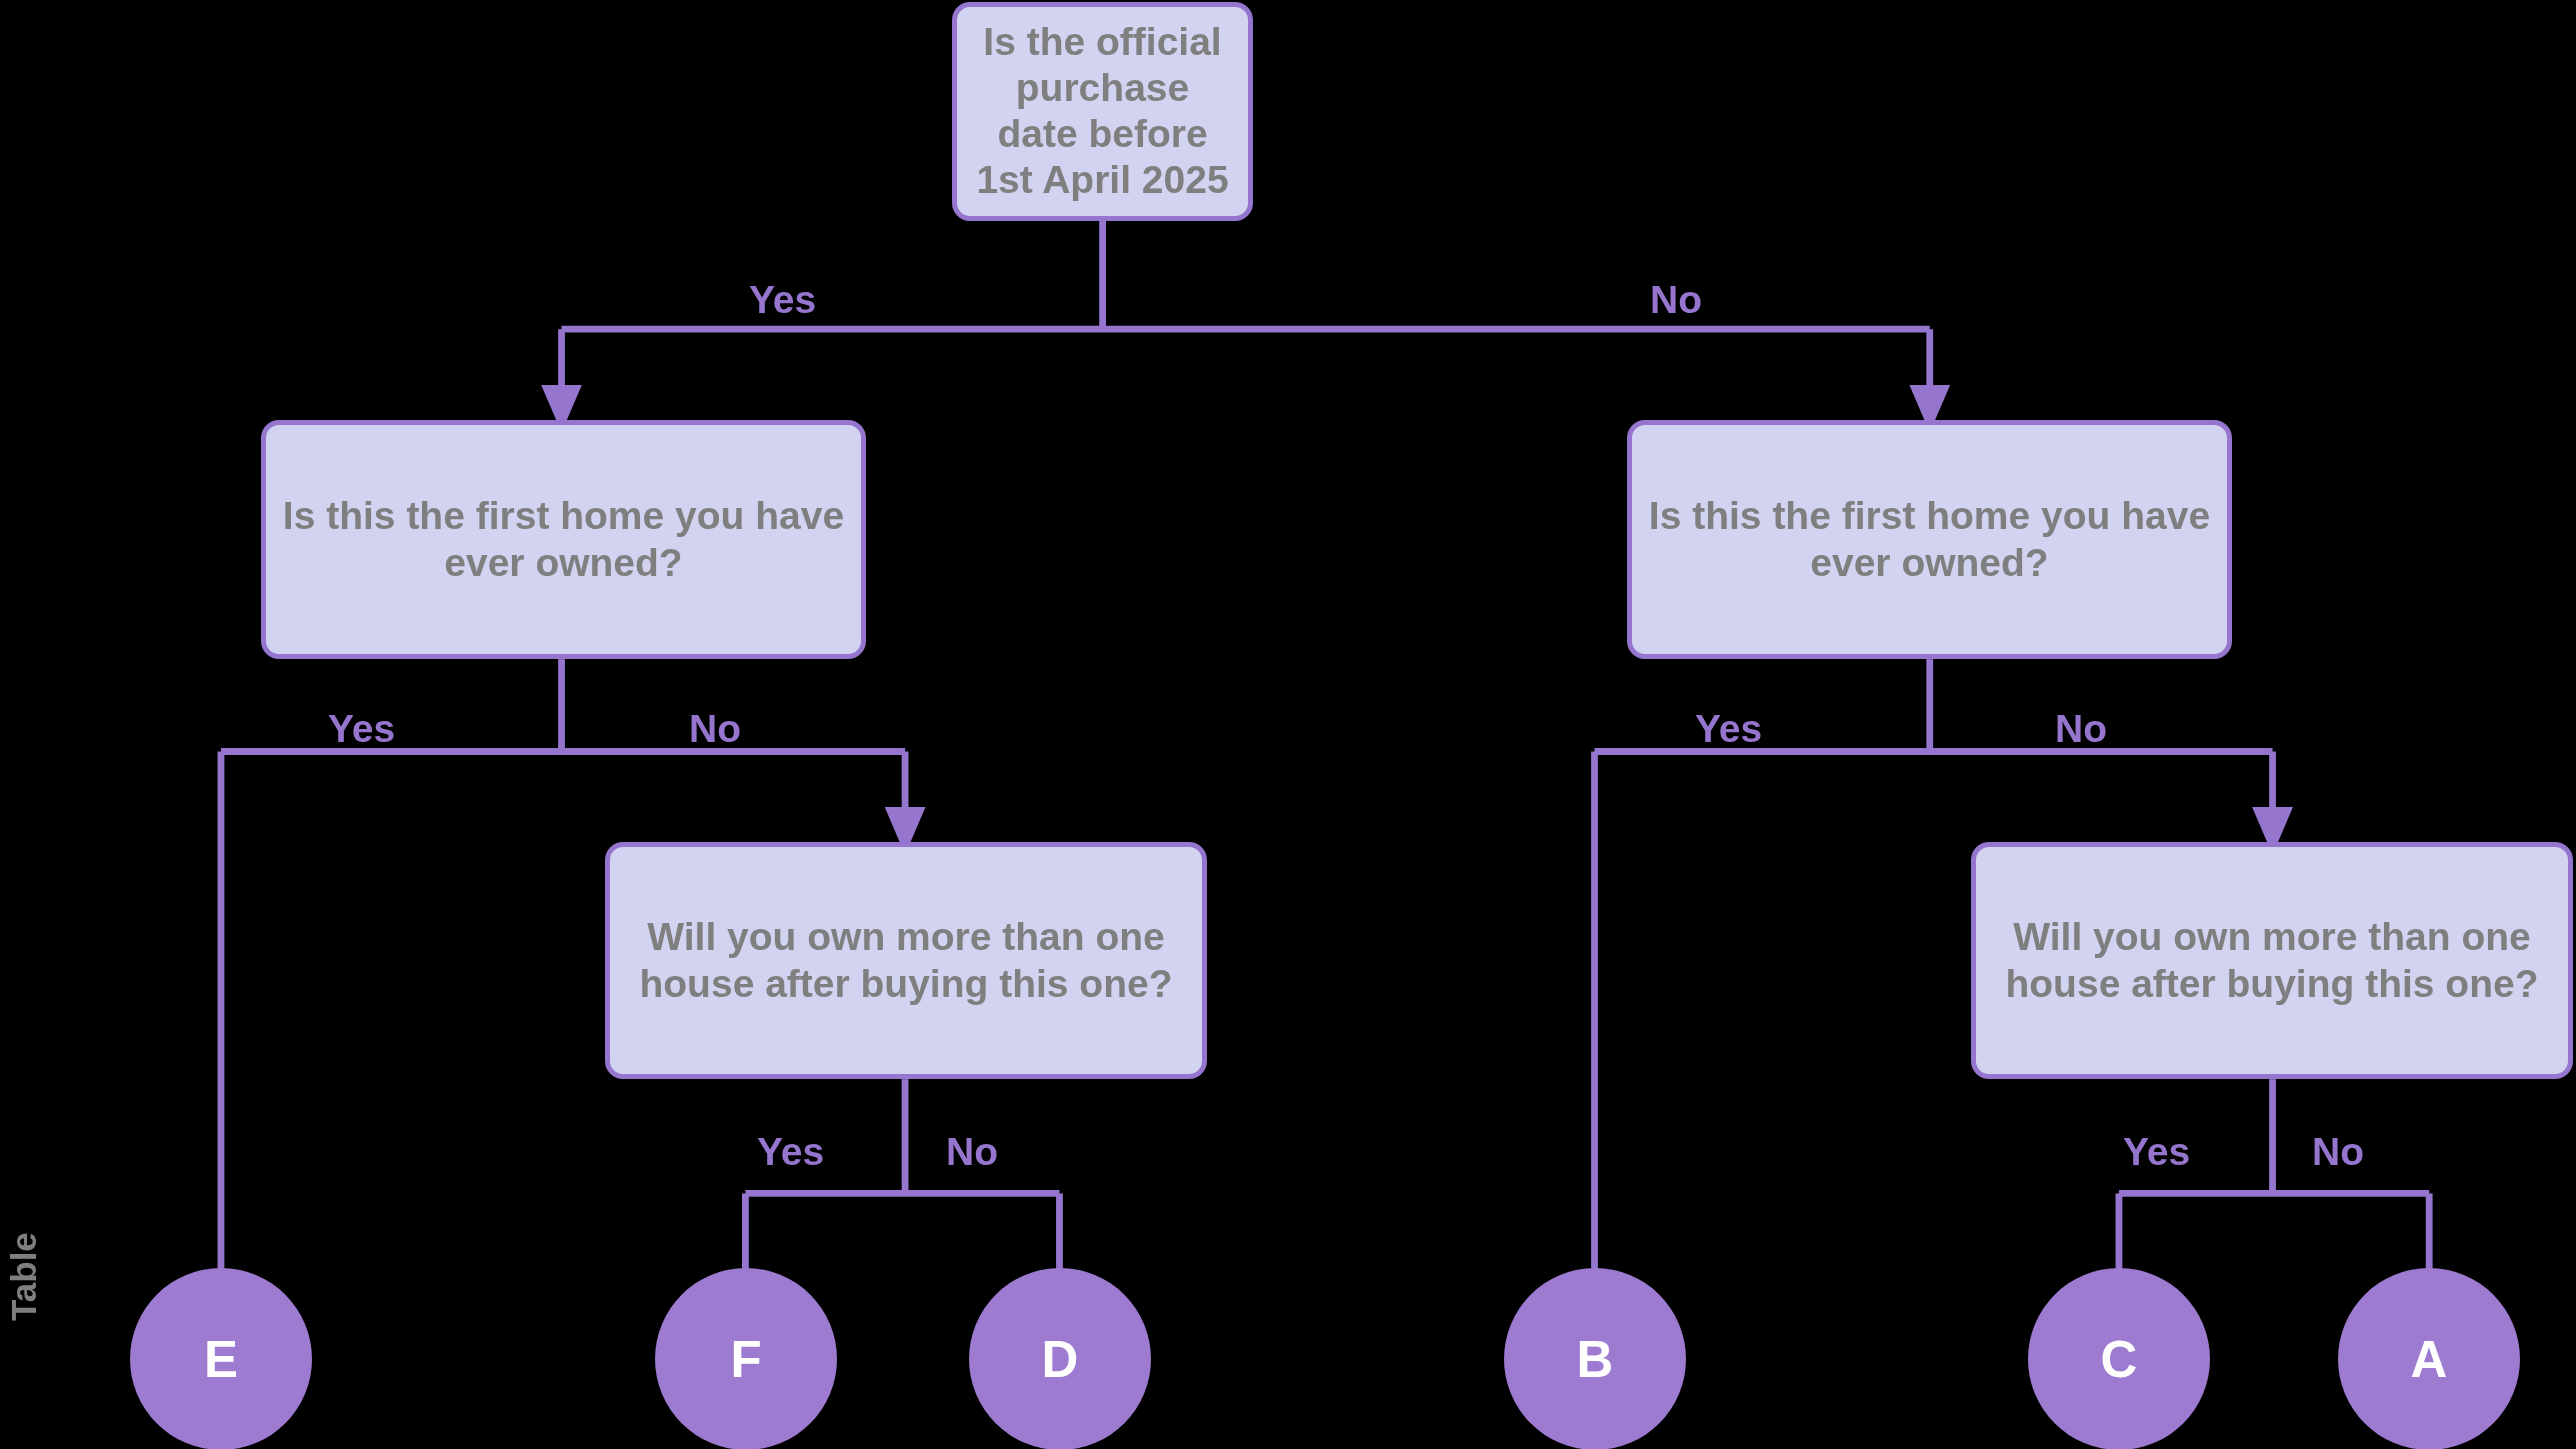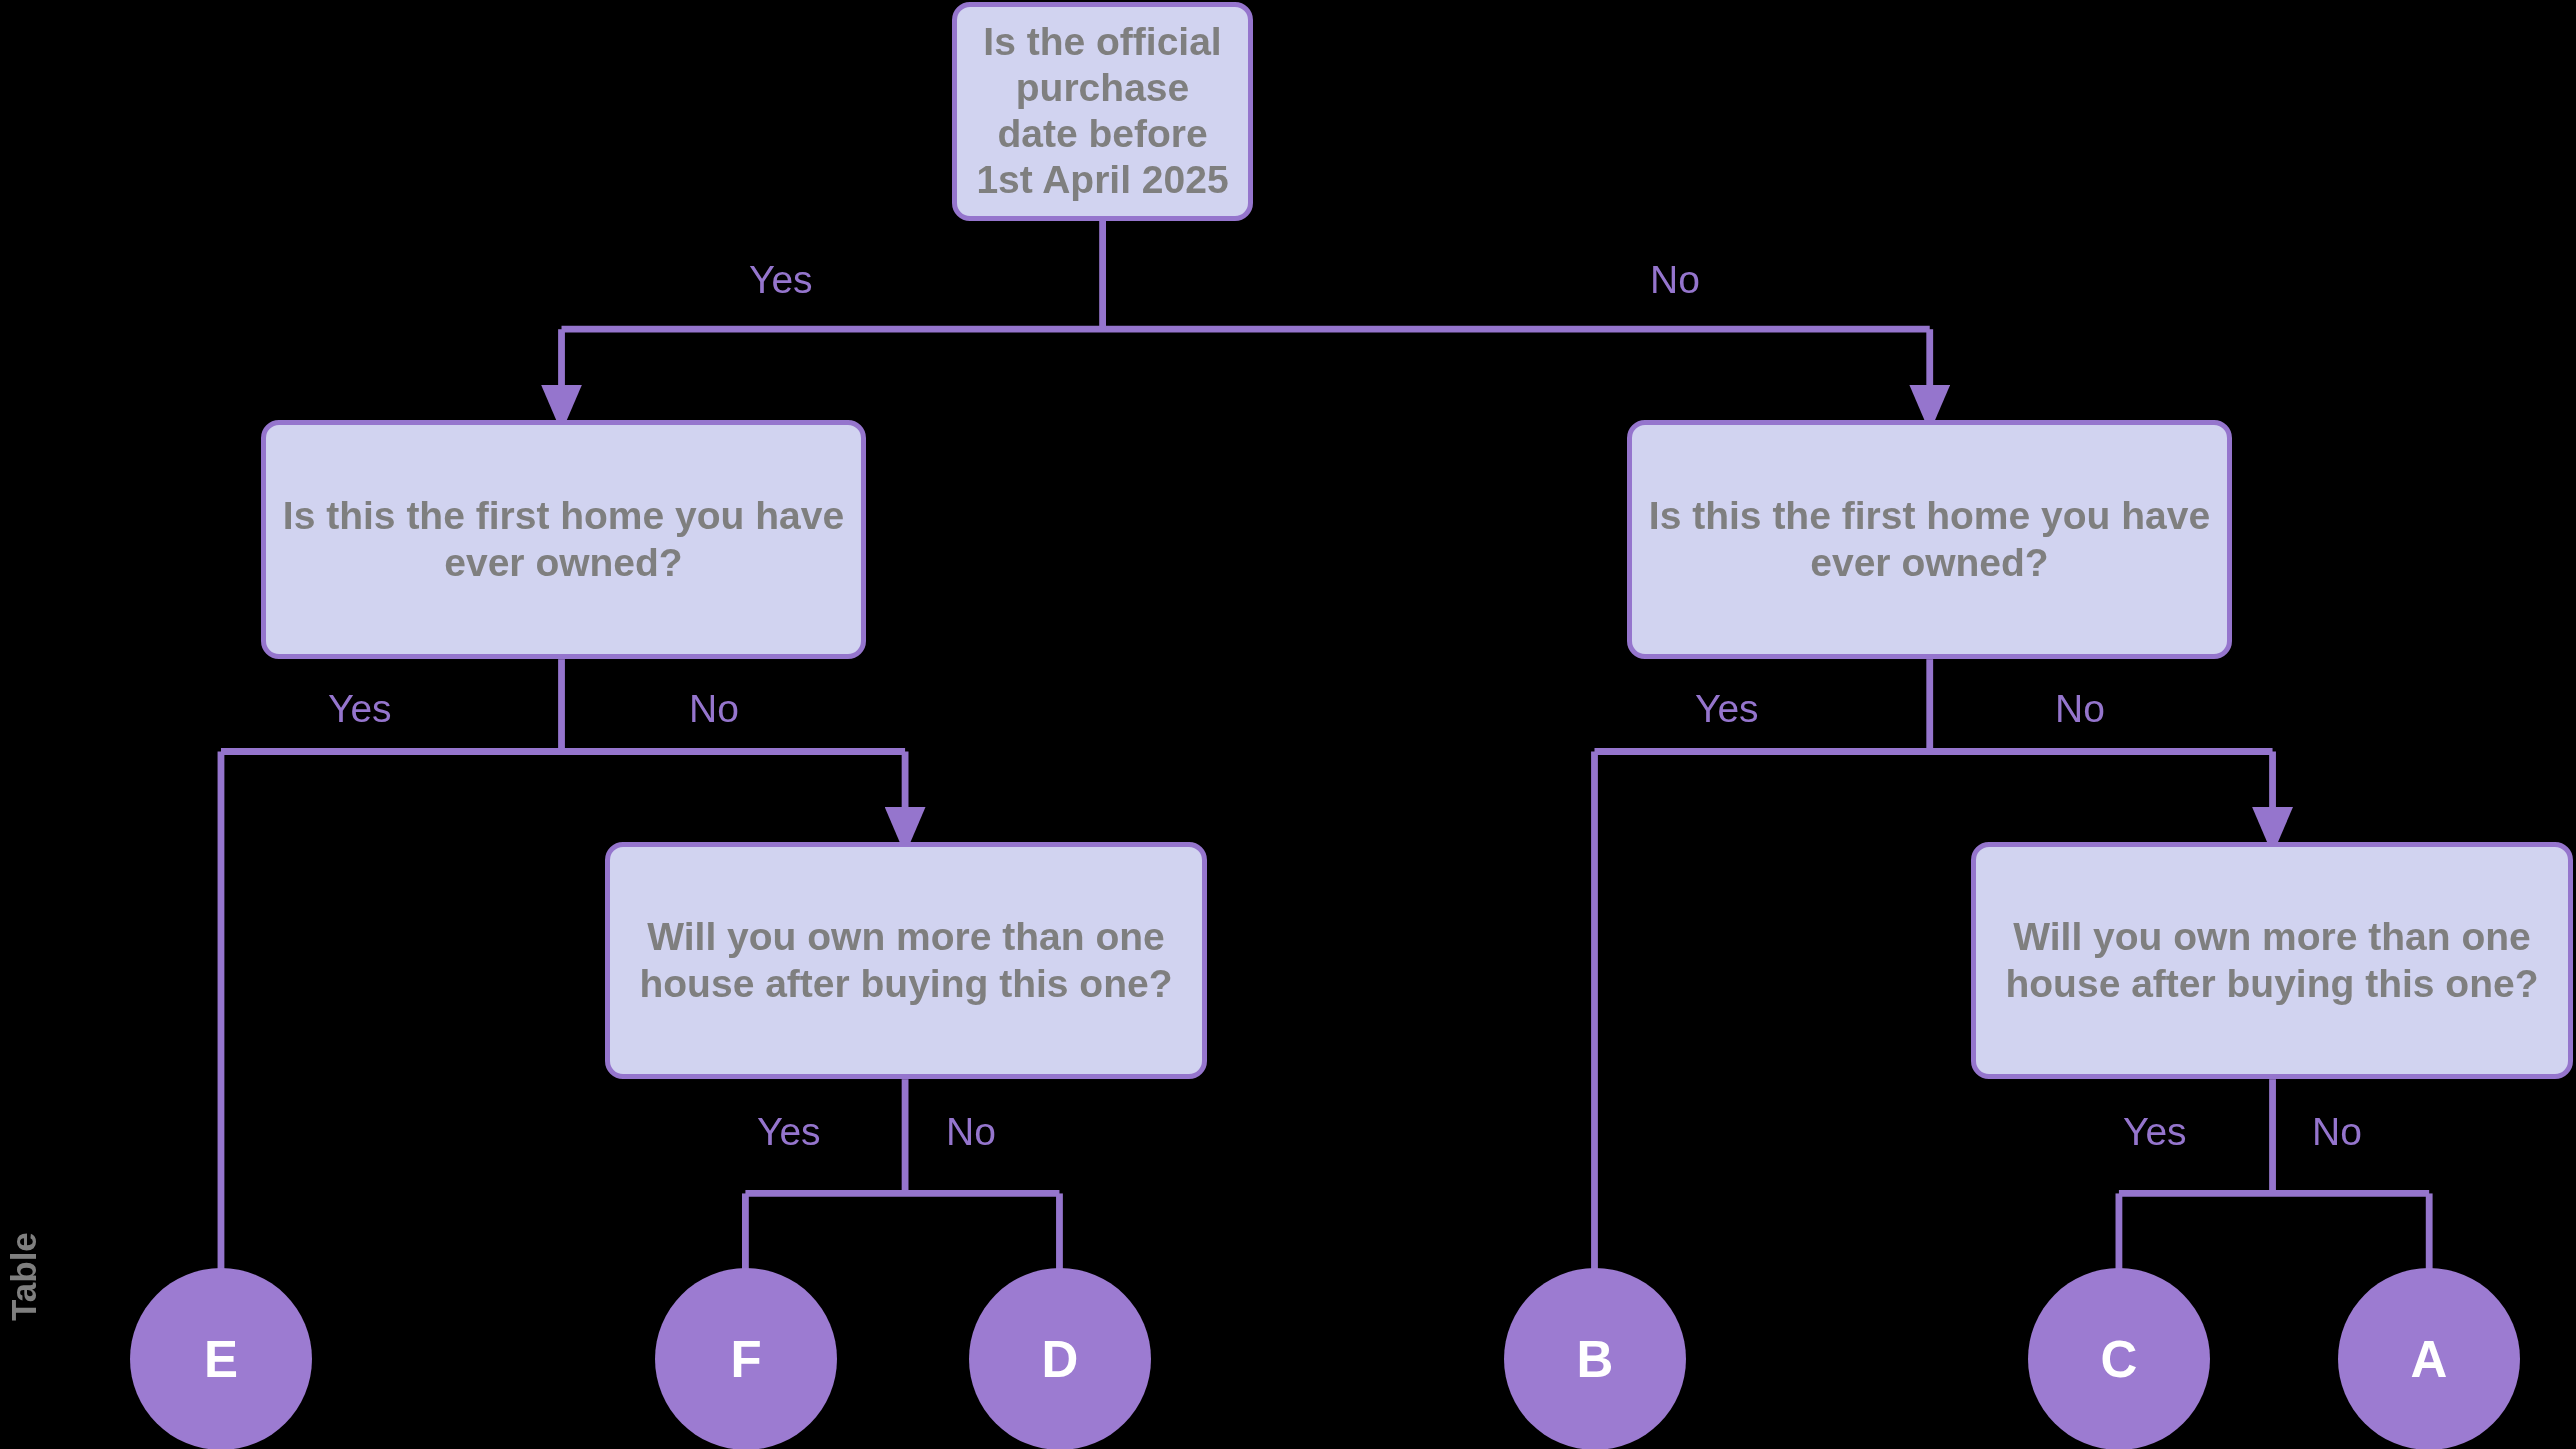--- a/index.html
+++ b/index.html
@@ -47,25 +47,26 @@
     align-items: center;
     justify-content: center;
     color: #ffffff;
     font-weight: bold;
     font-size: 51px;
     z-index: 3;
   }
   .edge-label {
     position: absolute;
     color: #9575cd;
-    font-weight: normal;
+    font-weight: bold;
     font-size: 39px;
     line-height: 1;
     white-space: nowrap;
     z-index: 4;
+    margin-top: 20px;
   }
   .axis-caption {
     position: absolute;
     color: #7f7f7f;
     font-weight: bold;
     font-size: 35px;
     line-height: 1;
     white-space: nowrap;
     transform: rotate(-90deg);
     transform-origin: left bottom;

